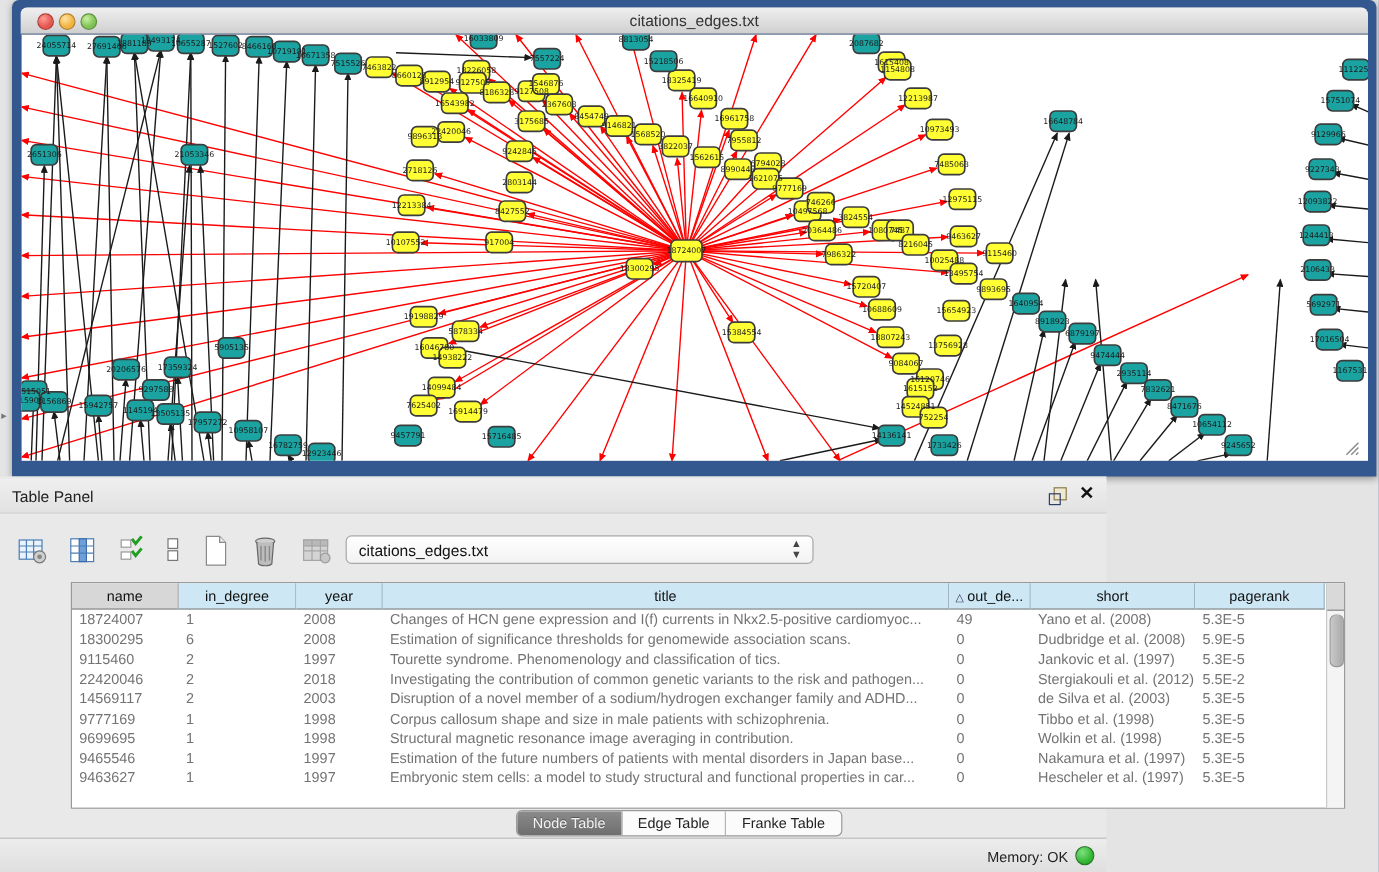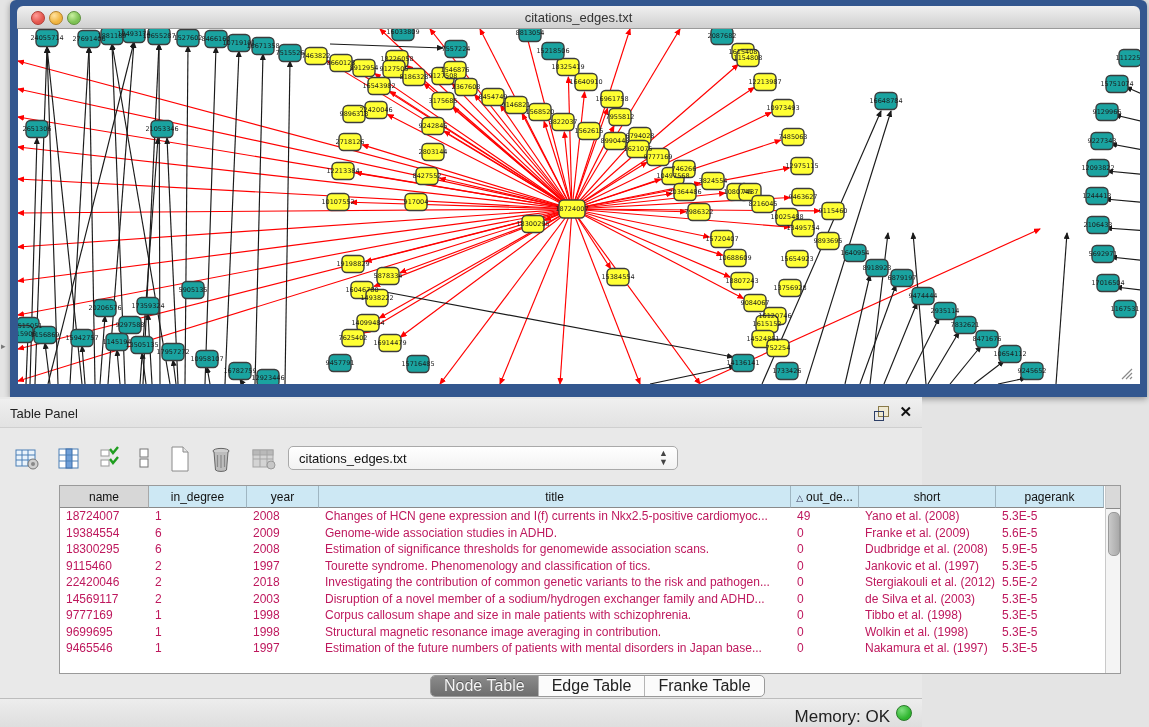--- a/index.html
+++ b/index.html
@@ -42,39 +42,39 @@
   #select-arrows{position:absolute;right:9px;top:2px;font-size:9px;color:#444;line-height:9px;text-align:center;}
   
   #data-table{position:absolute;left:14px;top:88px;width:1060px;border:1px solid #9a9a9a;background:#fff;margin-left:45px;}
   #thead{height:22px;white-space:nowrap;font-size:12px;}
   .hc{display:inline-block;box-sizing:border-box;height:22px;line-height:22px;text-align:center;
       background:#cde8f4;border-right:1px solid #9fb6c2;border-bottom:1px solid #8a8a8a;color:#111;
       overflow:hidden;}
   .hc.key{background:#d7d7d7;border-right:1px solid #a8a8a8;}
   .sort-glyph{font-size:9px;color:#335;margin-right:3px;}
   #tbody{height:165px;overflow:hidden;}
-  .tr{height:16.5px;line-height:16.5px;font-size:12px;color:#be185d;white-space:nowrap;}
+  .tr{height:16.5px;line-height:16.5px;font-size:12px;color:#737373;white-space:nowrap;}
   .td{display:inline-block;box-sizing:border-box;padding-left:6px;overflow:hidden;
       text-overflow:clip;vertical-align:top;height:16.5px;}
   .c0{width:89px}.c1{width:98px}.c2{width:72px}.c3{width:472px}.c4{width:68px}.c5{width:137px}.c6{width:108px}
   #vscroll{position:absolute;right:0;top:0;width:15px;height:187px;background:#f4f4f4;border-left:1px solid #c9c9c9;box-sizing:border-box;}
   #vscroll .corner{position:absolute;top:0;left:0;right:0;height:22px;background:#d9d9d9;border-bottom:1px solid #8a8a8a;}
   #vscroll .thumb{position:absolute;left:2px;top:26px;width:10px;height:42px;border-radius:5px;
       background:linear-gradient(90deg,#c9c9c9,#a9a9a9);border:1px solid #999;}
   
   #table-tabs{position:absolute;left:430px;top:278px;height:20px;border:1px solid #9a9a9a;border-radius:5px;
       background:#fbfbfb;overflow:hidden;white-space:nowrap;box-shadow:inset 0 1px 0 #fff;}
-  .tab{display:inline-block;height:20px;line-height:20px;padding:0 13px;font-size:16px;color:#222;
+  .tab{display:inline-block;height:20px;line-height:20px;padding:0 13px;font-size:12px;color:#222;
        border-right:1px solid #b5b5b5;}
   .tab:last-child{border-right:none;}
   .tab.selected{background:linear-gradient(#8b8b8b,#6e6e6e);color:#f4f4f4;text-shadow:0 -1px 0 #555;}
   
   #status-bar{position:absolute;left:0;top:301px;width:100%;height:29px;
       background:linear-gradient(#ededed,#dedede);border-top:1px solid #bdbdbd;}
-  #memory-label{position:absolute;right:32px;top:8px;font-size:17px;color:#222;}
+  #memory-label{position:absolute;right:32px;top:8px;font-size:12px;color:#222;}
   #memory-dot{position:absolute;right:10px;top:6px;width:14px;height:14px;border-radius:50%;
       background:radial-gradient(circle at 35% 30%,#7fe07f,#2fb52f 65%);border:1px solid #2a7a2a;}
 </style>
 </head>
 <body>
 
 <div id="graph-window">
   <div id="titlebar">
     <div id="tl-red" class="tl"></div>
     <div id="tl-yellow" class="tl"></div>
@@ -536,28 +536,28 @@
     <div id="table-select">
       <span>citations_edges.txt</span>
       <span id="select-arrows">▲<br>▼</span>
     </div>
   </div>
 
   <div id="data-table">
     <div id="thead"><div class="hc c0 key">name</div><div class="hc c1">in_degree</div><div class="hc c2">year</div><div class="hc c3">title</div><div class="hc c4"><span class="sort-glyph">△</span>out_de...</div><div class="hc c5">short</div><div class="hc c6">pagerank</div></div>
     <div id="tbody">
         <div class="tr"><div class="td c0">18724007</div><div class="td c1">1</div><div class="td c2">2008</div><div class="td c3">Changes of HCN gene expression and I(f) currents in Nkx2.5-positive cardiomyoc...</div><div class="td c4">49</div><div class="td c5">Yano et al. (2008)</div><div class="td c6">5.3E-5</div></div>
-        <div class="tr"><div class="td c0">19384554</div><div class="td c1">6</div><div class="td c2">2009</div><div class="td c3">Genome-wide association studies in ADHD.</div><div class="td c4">0</div><div class="td c5">Franke et al. (2009)</div><div class="td c6">5.6E-5</div></div>
         <div class="tr"><div class="td c0">18300295</div><div class="td c1">6</div><div class="td c2">2008</div><div class="td c3">Estimation of significance thresholds for genomewide association scans.</div><div class="td c4">0</div><div class="td c5">Dudbridge et al. (2008)</div><div class="td c6">5.9E-5</div></div>
         <div class="tr"><div class="td c0">9115460</div><div class="td c1">2</div><div class="td c2">1997</div><div class="td c3">Tourette syndrome. Phenomenology and classification of tics.</div><div class="td c4">0</div><div class="td c5">Jankovic et al. (1997)</div><div class="td c6">5.3E-5</div></div>
         <div class="tr"><div class="td c0">22420046</div><div class="td c1">2</div><div class="td c2">2018</div><div class="td c3">Investigating the contribution of common genetic variants to the risk and pathogen...</div><div class="td c4">0</div><div class="td c5">Stergiakouli et al. (2012)</div><div class="td c6">5.5E-2</div></div>
         <div class="tr"><div class="td c0">14569117</div><div class="td c1">2</div><div class="td c2">2003</div><div class="td c3">Disruption of a novel member of a sodium/hydrogen exchanger family and ADHD...</div><div class="td c4">0</div><div class="td c5">de Silva et al. (2003)</div><div class="td c6">5.3E-5</div></div>
         <div class="tr"><div class="td c0">9777169</div><div class="td c1">1</div><div class="td c2">1998</div><div class="td c3">Corpus callosum shape and size in male patients with schizophrenia.</div><div class="td c4">0</div><div class="td c5">Tibbo et al. (1998)</div><div class="td c6">5.3E-5</div></div>
         <div class="tr"><div class="td c0">9699695</div><div class="td c1">1</div><div class="td c2">1998</div><div class="td c3">Structural magnetic resonance image averaging in contribution.</div><div class="td c4">0</div><div class="td c5">Wolkin et al. (1998)</div><div class="td c6">5.3E-5</div></div>
         <div class="tr"><div class="td c0">9465546</div><div class="td c1">1</div><div class="td c2">1997</div><div class="td c3">Estimation of the future numbers of patients with mental disorders in Japan base...</div><div class="td c4">0</div><div class="td c5">Nakamura et al. (1997)</div><div class="td c6">5.3E-5</div></div>
+        <div class="tr"><div class="td c0">9463627</div><div class="td c1">1</div><div class="td c2">1997</div><div class="td c3">Embryonic stem cells: a model to study structural and functional properties in car...</div><div class="td c4">0</div><div class="td c5">Hescheler et al. (1997)</div><div class="td c6">5.3E-5</div></div>
       </div>
     <div id="vscroll">
       <div class="corner"></div>
       <div class="thumb"></div>
     </div>
   </div>
 
   <div id="table-tabs"><div class="tab selected">Node Table</div><div class="tab">Edge Table</div><div class="tab">Franke Table</div></div>
 
   <div id="status-bar">

